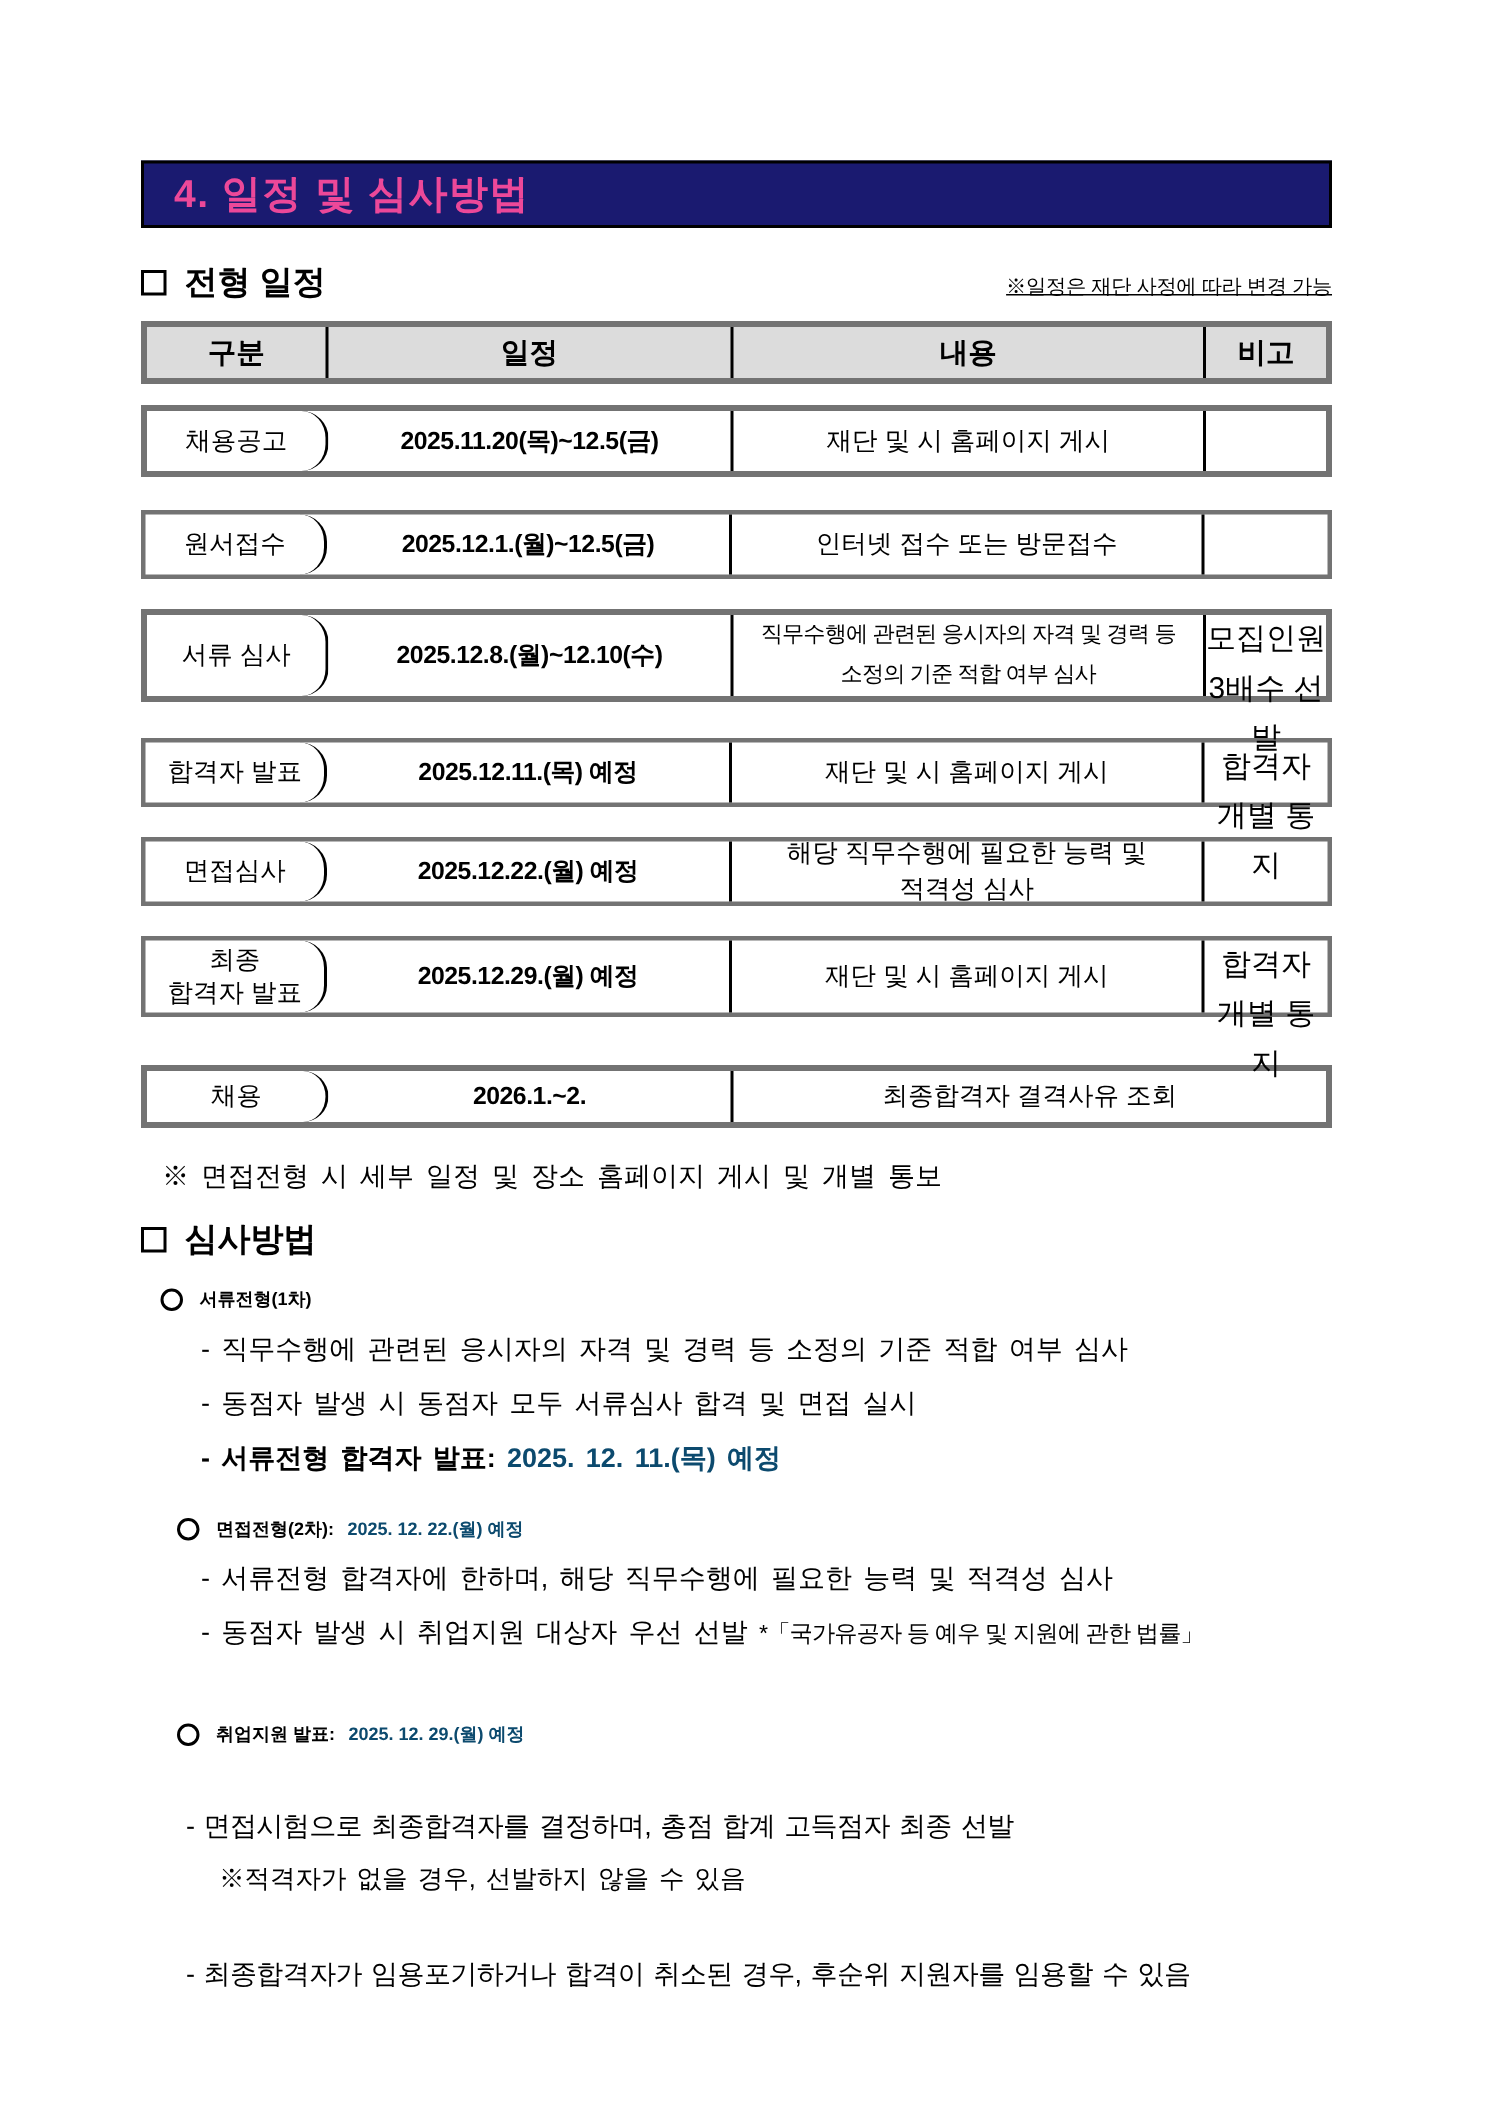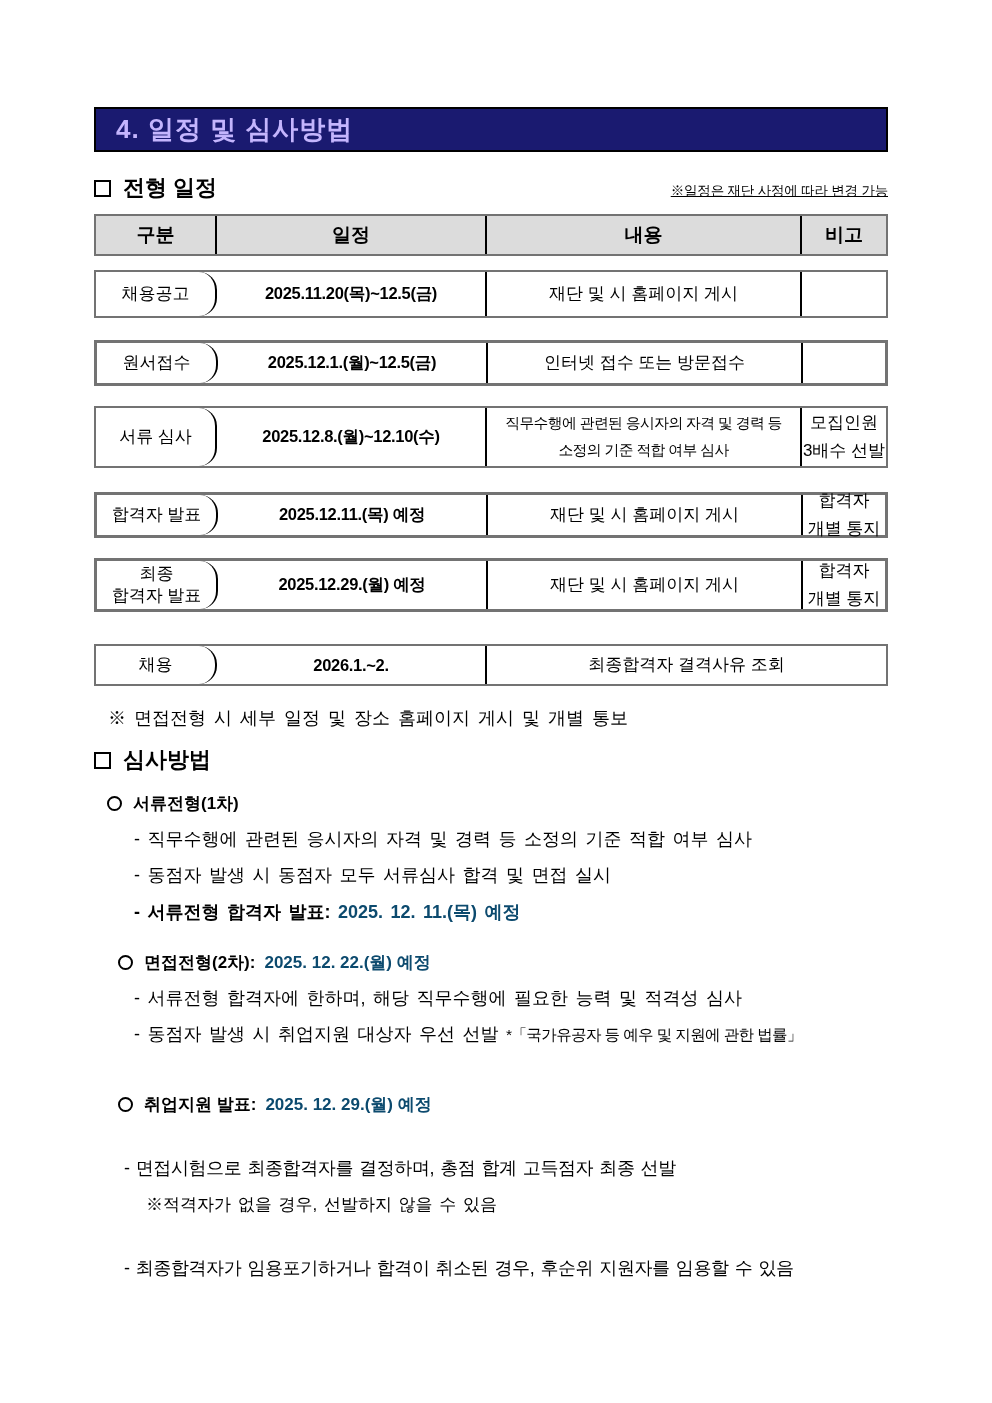--- a/index.html
+++ b/index.html
@@ -10,63 +10,63 @@
     overflow:hidden;
   }
   .content { position:absolute; left:94px; top:107px; width:794px; }
 
   
   .title-bar {
     height:45px; background:#1a1a70; border:2px solid #000;
     display:flex; align-items:center; padding-left:20px;
   }
   .title-bar .t {
-    color:#c4b5fd; font-size:26px; font-weight:bold; letter-spacing:1px;
+    color:#ec4899; font-size:26px; font-weight:bold; letter-spacing:1px;
   }
 
   
   .heading-row { margin-top:21px; display:flex; justify-content:space-between; align-items:flex-end; }
   .sec-heading { font-size:22px; font-weight:bold; display:flex; align-items:center; }
   .sq { width:17px; height:17px; border:2px solid #000; display:inline-block; margin-right:12px; background:#fff; }
   .change-note { font-size:13.5px; text-decoration:underline; padding-bottom:3px; letter-spacing:-0.2px; }
 
   
   .tbl { margin-top:11px; }
-  .trow { display:flex; width:794px; border:2px solid #737373; align-items:stretch; background:#fff; }
+  .trow { display:flex; width:794px; border:4px solid #737373; align-items:stretch; background:#fff; }
   .trow.thick { border-width:3px; }
   .trow.head { background:#dcdcdc; }
   .c { display:flex; flex-direction:column; justify-content:center; align-items:center; text-align:center; }
   .c1 { width:121px; border-right:2px solid #000; }
   .c2 { width:270px; border-right:2px solid #000; }
   .c3 { width:315px; border-right:2px solid #000; }
   .c4 { flex:1; }
   .c3m { flex:1; }
   .head .c { font-size:19px; font-weight:bold; }
   .cat  { font-size:17px; line-height:1.3;border-radius:18px; }
   .date { font-size:16.5px; font-weight:bold; letter-spacing:-0.3px; }
   .cont { font-size:17px; line-height:1.4; }
   .cont.small { font-size:14.8px; letter-spacing:-0.6px; line-height:1.8; }
-  .note-s { font-size:17px; line-height:1.65; }
+  .note-s { font-size:20px; line-height:1.65;justify-content:space-between; }
 
   .r-head { height:42px; margin-bottom:14px; }
   .r1 { height:48px; margin-bottom:22px; }
   .r2 { height:46px; margin-bottom:20px; }
   .r3 { height:62px; margin-bottom:24px; }
   .r4 { height:46px; margin-bottom:20px; }
   .r5 { height:46px; margin-bottom:20px; }
   .r6 { height:54px; margin-bottom:32px; }
   .r7 { height:42px; margin-bottom:0; }
 
   
   .footnote { margin-top:20px; font-size:18px; padding-left:14px; word-spacing:3px; }
 
   .heading2 { margin-top:15px;align-items:flex-end; }
 
   
-  .osec { margin-top:17px; font-size:17px; font-weight:bold; display:flex; align-items:center; white-space:nowrap;text-align:center; }
+  .osec { margin-top:17px; font-size:12px; font-weight:bold; display:flex; align-items:center; white-space:nowrap;text-align:center; }
   .osec.ind { padding-left:24px; }
   .osec.ind1 { padding-left:13px; }
   .circ { width:15px; height:15px; border:2px solid #000; border-radius:50%; display:inline-block; margin-right:11px; flex:none; background:#fff; }
   .blue { color:#0c4a6e; }
   .ditem { margin-top:12px; padding-left:40px; font-size:18px; line-height:1.35; word-spacing:2.5px; white-space:nowrap; }
   .ditem.bold-label { font-weight:bold; }
   .ditem .law { font-size:15.5px; letter-spacing:-0.6px; word-spacing:0; }
   .ditem.tight { padding-left:30px; letter-spacing:-0.4px; word-spacing:1.5px;margin-top:40px; }
   .subnote { margin-top:12px; padding-left:52px; font-size:17px; white-space:nowrap; word-spacing:2px; }
   .gap-lg { margin-top:27px; }
@@ -129,20 +129,29 @@
       <div class="trow thick r4">
         <div class="c c1 cat">합격자 발표</div>
         <div class="c c2 date">2025.12.11.(목) 예정</div>
         <div class="c c3 cont">재단 및 시 홈페이지 게시</div>
         <div class="c c4 note-s">
           <div>합격자</div>
           <div>개별 통지</div>
         </div>
       </div>
 
+      <div class="trow thick r5">
+        <div class="c c1 cat">면접심사</div>
+        <div class="c c2 date">2025.12.22.(월) 예정</div>
+        <div class="c c3 cont">
+          <div>해당 직무수행에 필요한 능력 및</div>
+          <div>적격성 심사</div>
+        </div>
+        <div class="c c4 note-s"></div>
+      </div>
 
       <div class="trow thick r6">
         <div class="c c1 cat">
           <div>최종</div>
           <div>합격자 발표</div>
         </div>
         <div class="c c2 date">2025.12.29.(월) 예정</div>
         <div class="c c3 cont">재단 및 시 홈페이지 게시</div>
         <div class="c c4 note-s">
           <div>합격자</div>

